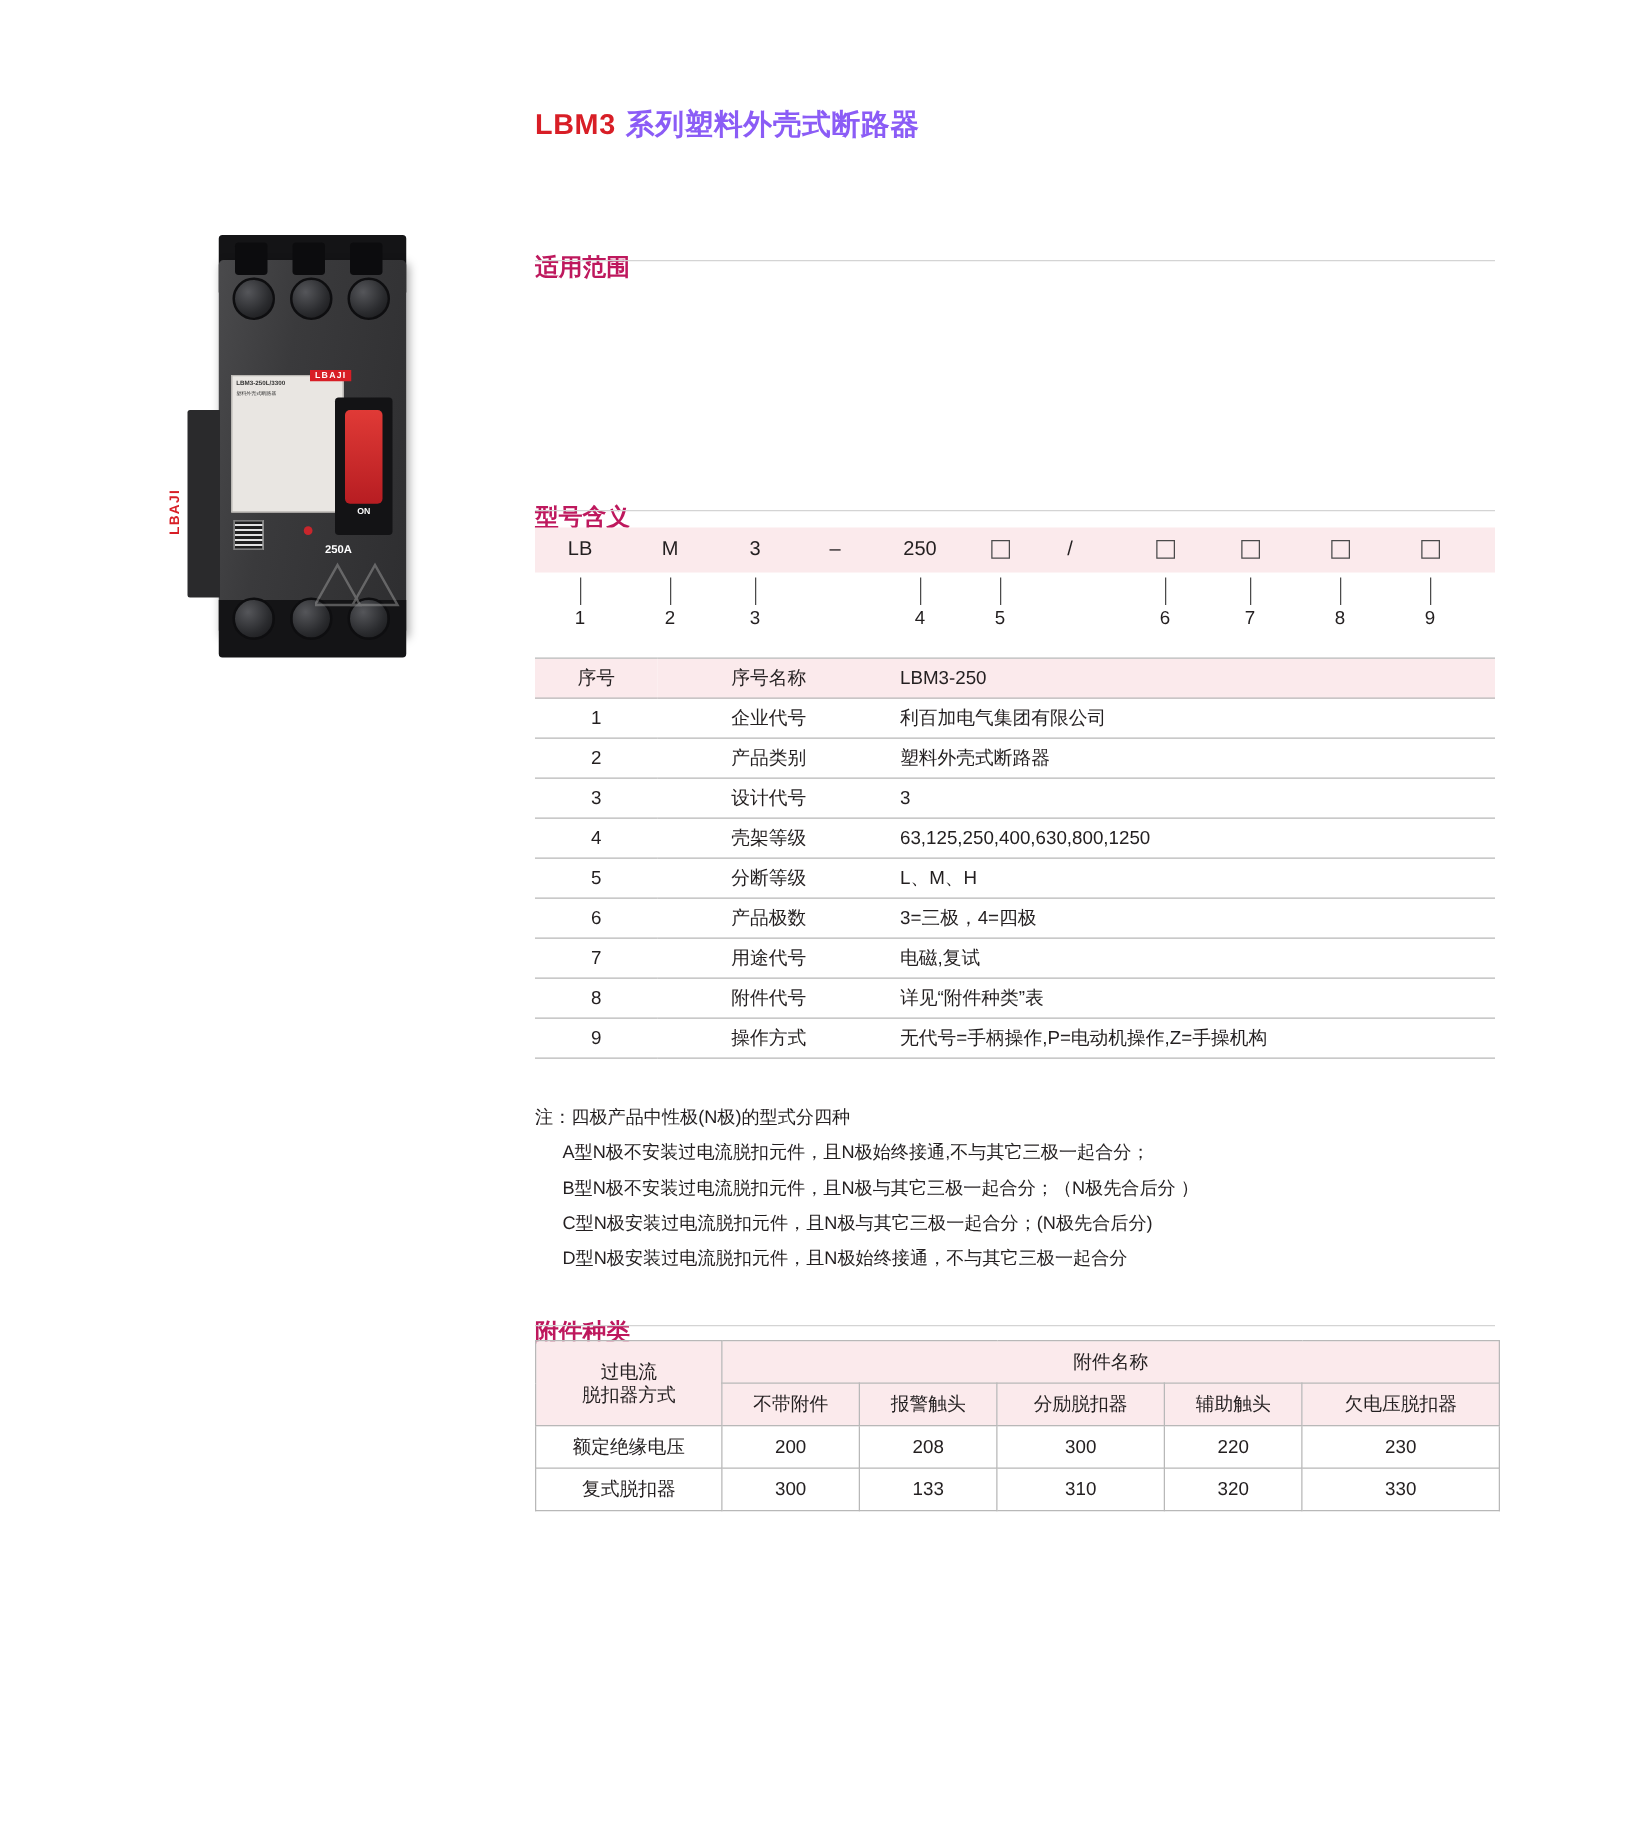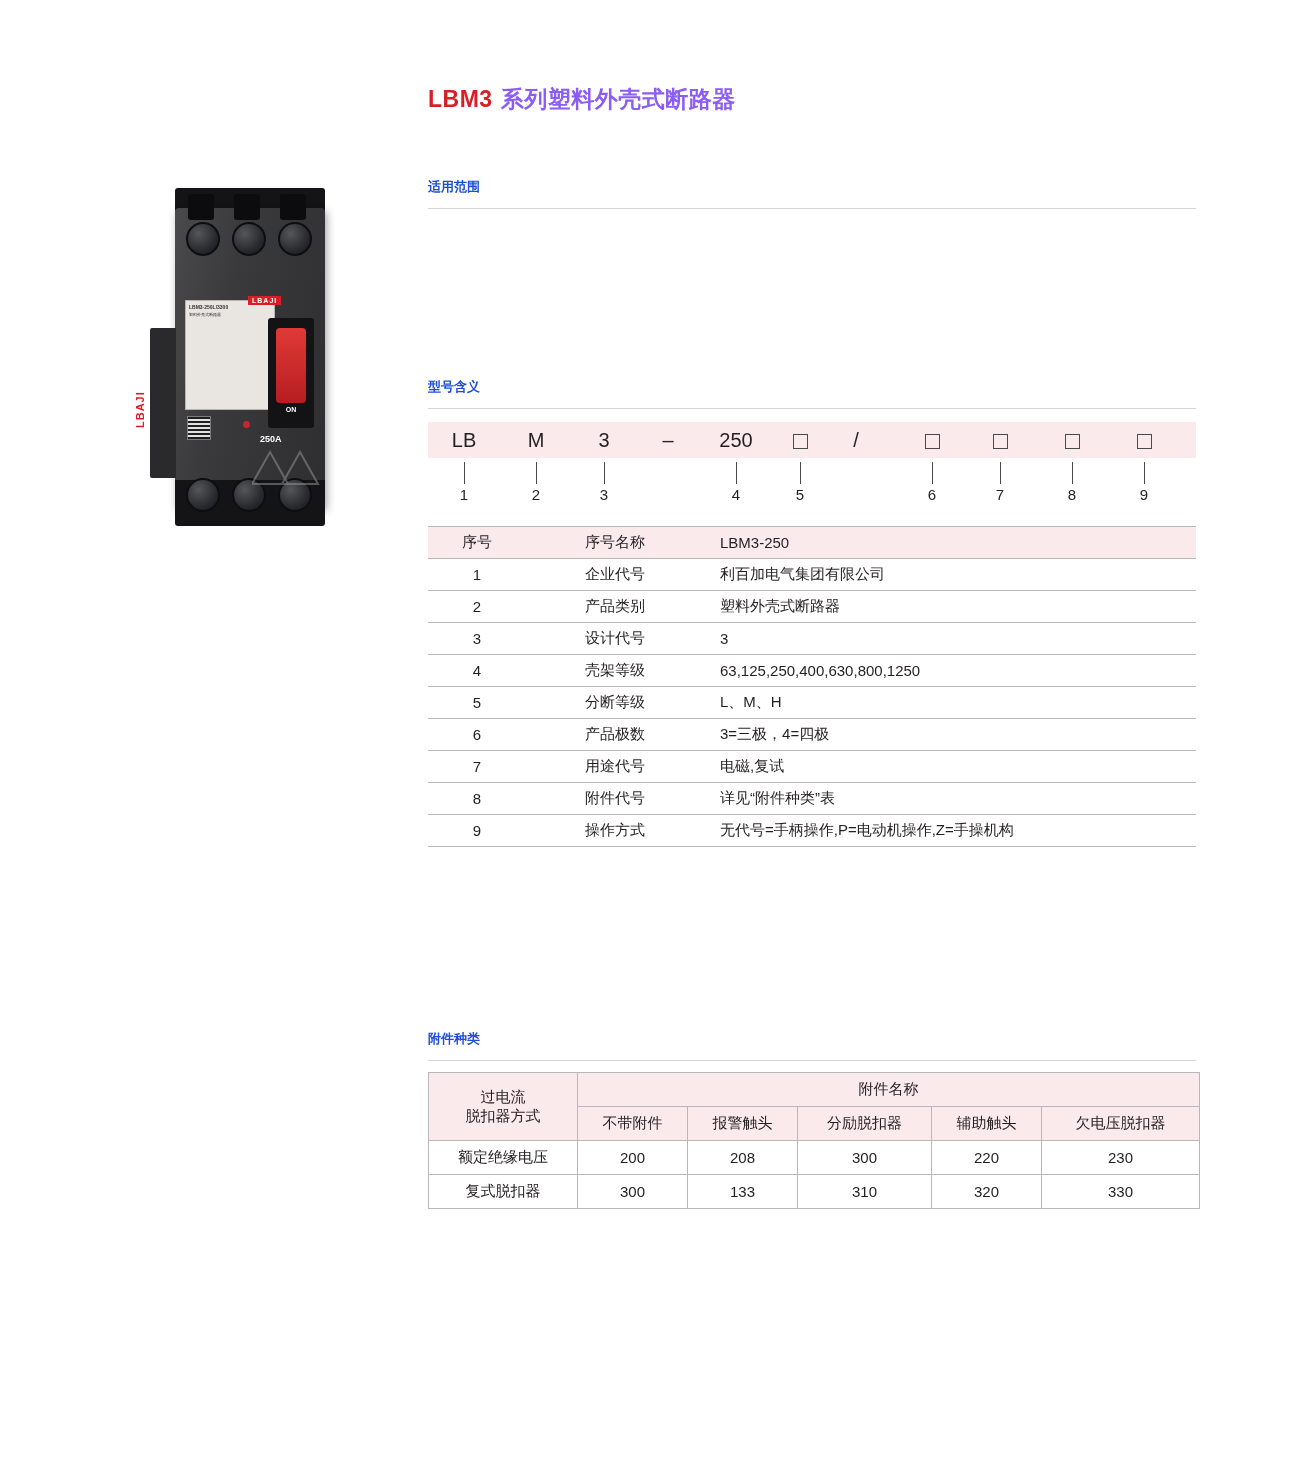--- a/index.html
+++ b/index.html
@@ -201,24 +201,25 @@
     left: 112px;
     top: 268px;
     width: 70px;
     height: 40px;
     opacity: .5;
   }
 
   
   .sec-head {
     position: absolute;
-    font-size: 13px;
+    font-size: 19px;
     font-weight: bold;
-    color: #1d4ed8;
+    color: #be185d;
     white-space: nowrap;
+    margin-top: 23px;
   }
   .sec-rule {
     position: absolute;
     height: 1px;
     background: #d4d4d4;
   }
 
   
   .intro {
     position: absolute;
@@ -240,21 +241,21 @@
     width: 768px;
     height: 36px;
     background: #fbeaec;
   }
   .model-cell {
     position: absolute;
     top: 422px;
     height: 27px;
     line-height: 36px;
     text-align: center;
-    font-size: 20px;
+    font-size: 16px;
     color: #231f20;
   }
   .model-box {
     display: inline-block;
     width: 13px;
     height: 13px;
     border: 1px solid #4a4a4a;
     vertical-align: middle;
   }
   .tick {
@@ -461,20 +462,27 @@
         <td class="c3">详见“附件种类”表</td>
       </tr>
       <tr>
         <td class="c1">9</td>
         <td class="c2">操作方式</td>
         <td class="c3">无代号=手柄操作,P=电动机操作,Z=手操机构</td>
       </tr>
     </tbody>
   </table>
 
+  <div class="note">
+    <div class="n-line">注：四极产品中性极(N极)的型式分四种</div>
+    <div class="n-line n-indent">A型N极不安装过电流脱扣元件，且N极始终接通,不与其它三极一起合分；</div>
+    <div class="n-line n-indent">B型N极不安装过电流脱扣元件，且N极与其它三极一起合分；（N极先合后分 ）</div>
+    <div class="n-line n-indent">C型N极安装过电流脱扣元件，且N极与其它三极一起合分；(N极先合后分)</div>
+    <div class="n-line n-indent">D型N极安装过电流脱扣元件，且N极始终接通，不与其它三极一起合分</div>
+  </div>
 
   <div class="sec-head" style="left:428px; top:1030px;">附件种类</div>
   <div class="sec-rule" style="left:428px; top:1060px; width:768px;"></div>
 
   <table class="tbl" id="acc-table">
     <tbody>
       <tr>
         <td class="hdr firstcol" rowspan="2">
           <div>过电流</div>
           <div>脱扣器方式</div>

